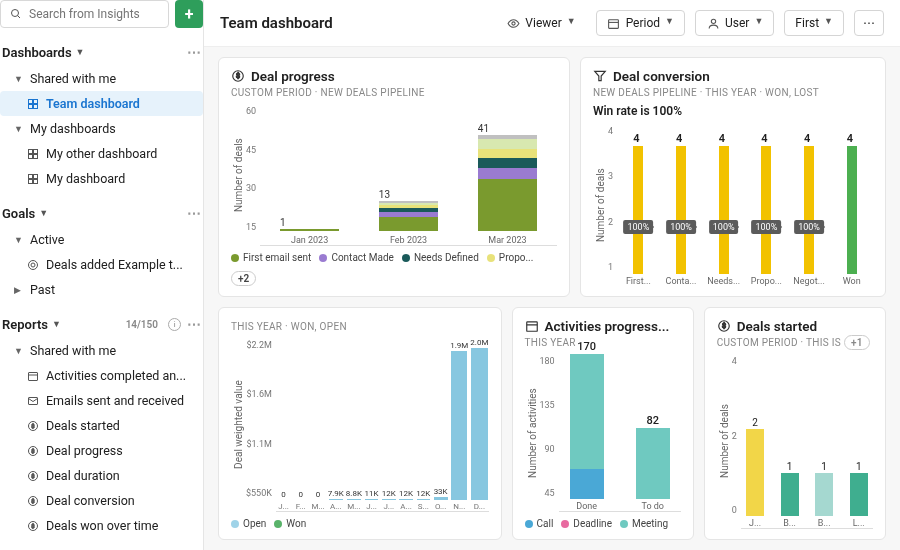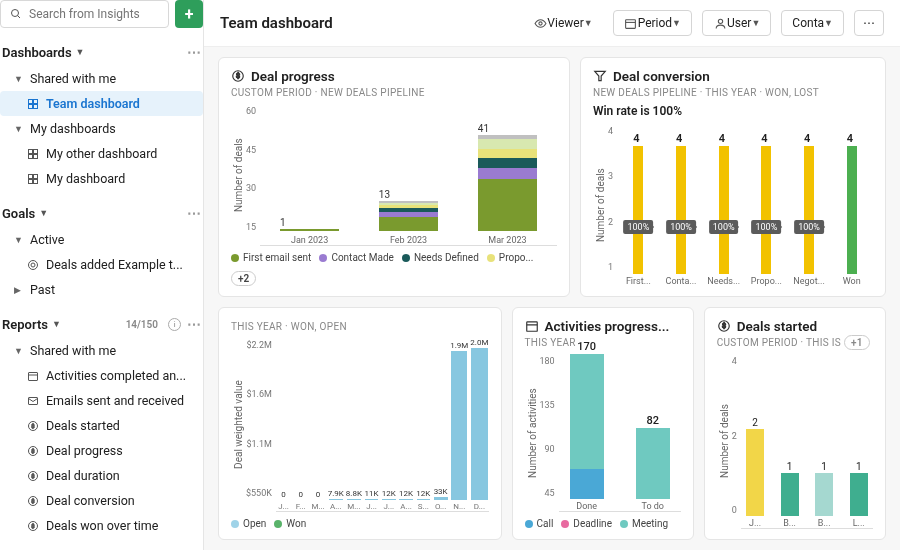--- a/index.html
+++ b/index.html
@@ -19,21 +19,21 @@
 .tree-item.sub{padding-left:26px}
 .tree-item.active{background:#e6f2fb;color:#1a75d0;border-radius:4px;font-weight:600}
 .tree-item .caret{font-size:9px;color:#666;width:10px}
 .icon{width:14px;height:14px;display:inline-flex;align-items:center;justify-content:center;flex-shrink:0}
 .badge-count{font-size:10px;color:#888;margin-left:auto;margin-right:4px}
 .info-circ{width:13px;height:13px;border:1px solid #aaa;border-radius:50%;display:inline-flex;align-items:center;justify-content:center;font-size:8px;color:#aaa}
 .main{flex:1;display:flex;flex-direction:column;overflow:hidden}
 .topbar{display:flex;align-items:center;padding:10px 16px;gap:10px;background:#fff;border-bottom:1px solid #eee}
 .page-title{font-size:15px;font-weight:600}
 .spacer{flex:1}
-.pill{display:flex;align-items:center;padding:5px 10px;border:1px solid #d5d5d5;border-radius:4px;background:#fff;font-size:12px;cursor:pointer}
+.pill{display:flex;gap:5px;padding:5px 10px;border:1px solid #d5d5d5;border-radius:4px;background:#fff;font-size:12px;cursor:pointer}
 .pill.noborder{border:none}
 .cards{flex:1;display:grid;grid-template-columns:1.15fr 1fr;grid-template-rows:auto auto;gap:10px;padding:10px 14px;overflow:hidden}
 .card{background:#fff;border:1px solid #e5e5e5;border-radius:6px;padding:10px 12px;display:flex;flex-direction:column;overflow:hidden}
 .card-head{display:flex;align-items:center;gap:6px;font-weight:600;font-size:13.5px}
 .card-sub{font-size:10px;color:#888;letter-spacing:0.3px;margin-top:3px}
 .row2{display:grid;grid-template-columns:1.4fr 0.9fr 0.9fr;gap:10px}
 .chart-zone{flex:1;display:flex;margin-top:6px;min-height:0}
 .ylabel{writing-mode:vertical-rl;transform:rotate(180deg);font-size:10px;color:#666;text-align:center;padding:0 2px}
 .yaxis{display:flex;flex-direction:column;justify-content:space-between;align-items:flex-end;font-size:9px;color:#777;padding:2px 4px 14px 0}
 .plot{flex:1;display:flex;align-items:flex-end;gap:0;position:relative;border-bottom:1px solid #ddd;padding-bottom:0}
@@ -270,21 +270,21 @@
           <span class="icon">
             <svg width="13" height="13" viewBox="0 0 24 24" fill="none" stroke="#555" stroke-width="2">
               <circle cx="12" cy="8" r="4"></circle>
               <path d="M4 21c0-4 4-6 8-6s8 2 8 6"></path>
             </svg>
           </span>
           <span>User</span>
           <span class="chev">▼</span>
         </div>
       <div class="pill">
-          <span>Conta</span>
+          <span>First</span>
           <span class="chev">▼</span>
         </div>
       <div class="pill" style="padding:5px 8px">
           <span>⋯</span>
         </div>
     </div>
 
     <div class="cards">
 
       <div class="card">

